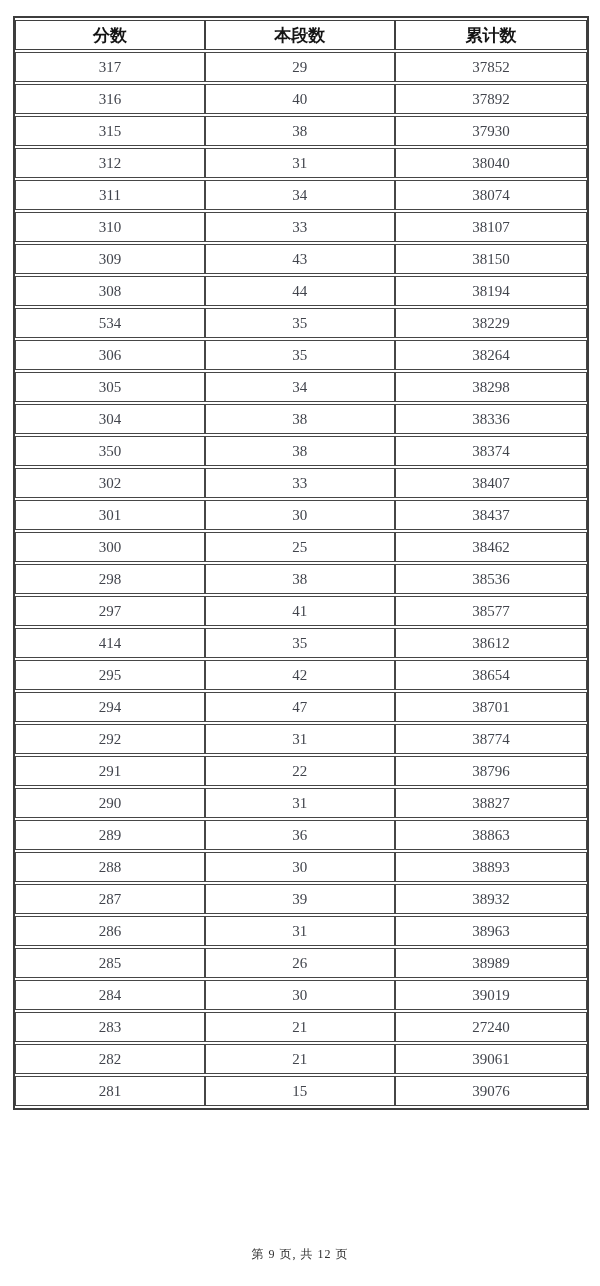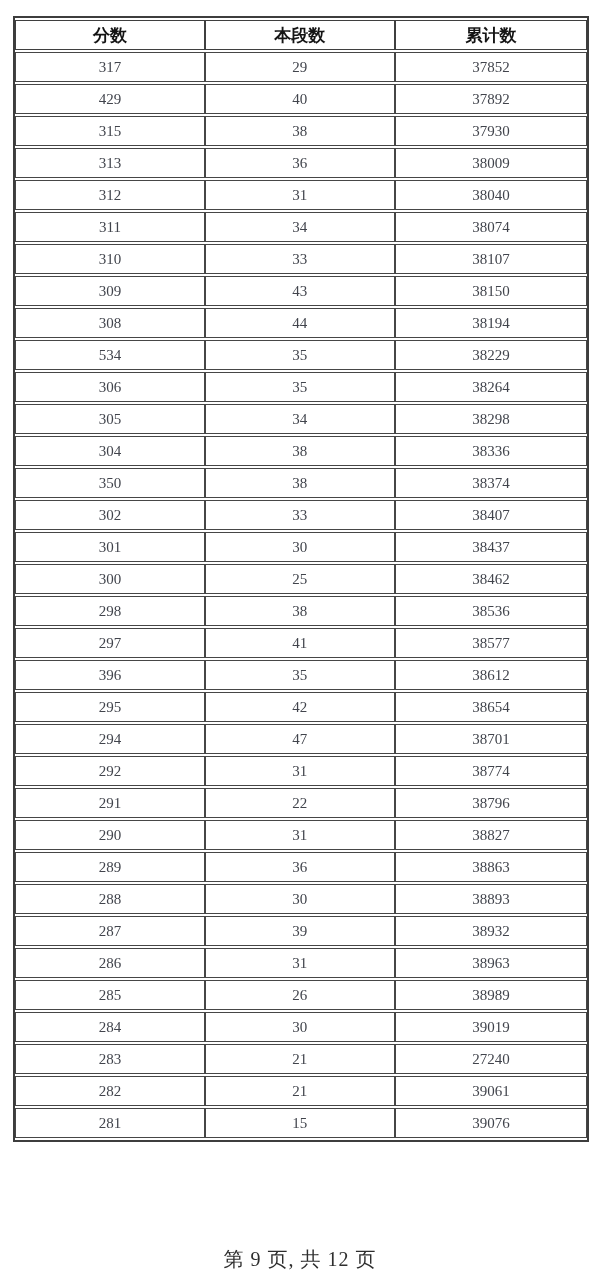--- a/index.html
+++ b/index.html
@@ -50,21 +50,21 @@
     color: #41444c;
     background: #ffffff;
     padding: 0;
   }
   .page-footer {
     position: absolute;
     left: 0;
     top: 1246px;
     width: 600px;
     text-align: center;
-    font-size: 20px;
+    font-size: 12px;
     color: #2e2e2e;
     letter-spacing: 1px;
   }
 </style>
 </head>
 <body>
 
 <div class="page">
 
   <table class="score-table">
@@ -80,33 +80,28 @@
         <th>累计数</th>
       </tr>
     </thead>
     <tbody>
         <tr>
           <td>317</td>
           <td>29</td>
           <td>37852</td>
         </tr>
         <tr>
-          <td>429</td>
+          <td>316</td>
           <td>40</td>
           <td>37892</td>
         </tr>
         <tr>
           <td>315</td>
           <td>38</td>
           <td>37930</td>
-        </tr>
-        <tr>
-          <td>313</td>
-          <td>36</td>
-          <td>38009</td>
         </tr>
         <tr>
           <td>312</td>
           <td>31</td>
           <td>38040</td>
         </tr>
         <tr>
           <td>311</td>
           <td>34</td>
           <td>38074</td>
@@ -170,21 +165,21 @@
           <td>298</td>
           <td>38</td>
           <td>38536</td>
         </tr>
         <tr>
           <td>297</td>
           <td>41</td>
           <td>38577</td>
         </tr>
         <tr>
-          <td>396</td>
+          <td>414</td>
           <td>35</td>
           <td>38612</td>
         </tr>
         <tr>
           <td>295</td>
           <td>42</td>
           <td>38654</td>
         </tr>
         <tr>
           <td>294</td>

